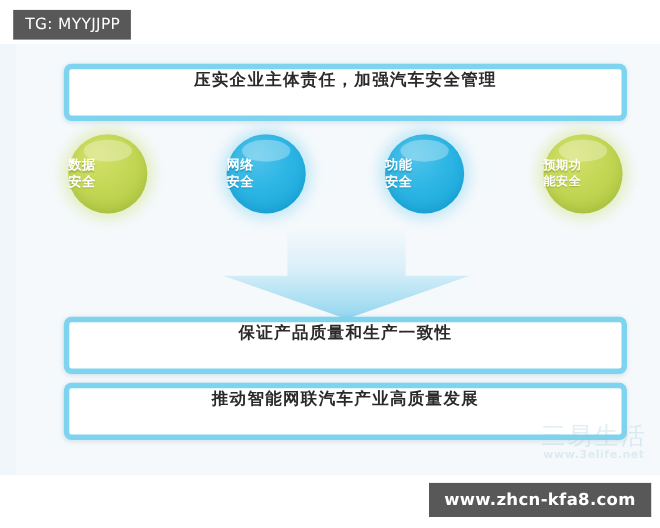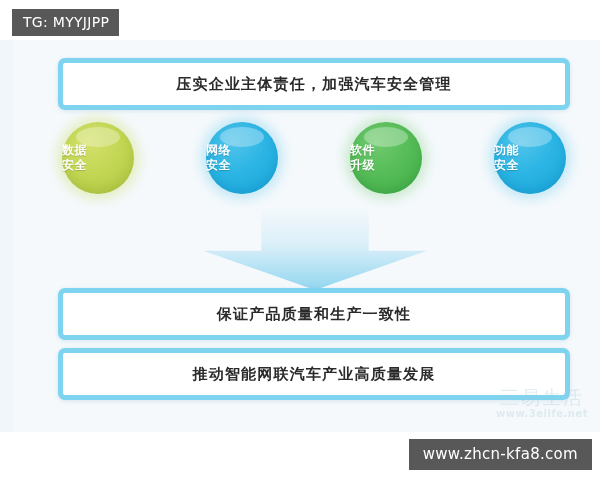--- a/index.html
+++ b/index.html
@@ -48,21 +48,20 @@
   }
 
   
   .panel {
     position: absolute;
     background: #ffffff;
     border: 5px solid #7ed3ef;
     border-radius: 7px;
     box-sizing: border-box;
     display: flex;
-    align-items: center;
     justify-content: center;
     box-shadow: 0 1px 4px rgba(120,170,200,0.25);
   }
   .panel-text {
     font-size: 15px;
     color: #2a2a2a;
     font-weight: bold;
     letter-spacing: 1.2px;
     white-space: nowrap;
   }
@@ -150,21 +149,21 @@
   
   #watermark {
     position: absolute;
     right: 12px;
     bottom: 12px;
     text-align: center;
     opacity: 0.30;
     pointer-events: none;
   }
   #watermark-title {
-    font-size: 19px;
+    font-size: 22px;
     font-weight: normal;
     color: #9fc5d4;
     letter-spacing: 2px;
     line-height: 21px;
   }
   #watermark-url {
     font-size: 10px;
     font-weight: bold;
     color: #a9ccd9;
     letter-spacing: 0.5px;
@@ -178,20 +177,21 @@
     right: 8px;
     bottom: 10px;
     background: #585858;
     color: #ffffff;
     font-size: 15px;
     line-height: 22px;
     padding: 4px 14px 5px 14px;
     letter-spacing: 0.3px;
     z-index: 40;
     white-space: nowrap;
+    font-weight: bold;
   }
 </style>
 </head>
 <body>
 
 <div id="tg-badge">TG: MYYJJPP</div>
 
 <div id="slide">
 
   <div id="slide-bg-left"></div>
@@ -213,38 +213,38 @@
 
     <div class="circle-wrap">
       <div class="circle c-blue">
         <span class="circle-label">
           <span>网络</span><br>
           <span>安全</span>
         </span>
       </div>
     </div>
 
-    <div class="circle-wrap">
-      <div class="circle c-green">
-        <span class="circle-label">
-          <span>软件</span><br>
-          <span>升级</span>
-        </span>
-      </div>
-    </div>
 
     <div class="circle-wrap">
       <div class="circle c-blue">
         <span class="circle-label">
           <span>功能</span><br>
           <span>安全</span>
         </span>
       </div>
     </div>
 
+    <div class="circle-wrap">
+      <div class="circle c-lime">
+        <span class="circle-label small">
+          <span>预期功</span><br>
+          <span>能安全</span>
+        </span>
+      </div>
+    </div>
 
   </div>
 
   <div id="down-arrow"></div>
 
   <div class="panel" id="panel-mid">
     <span class="panel-text">保证产品质量和生产一致性</span>
   </div>
 
   <div class="panel" id="panel-bottom">

